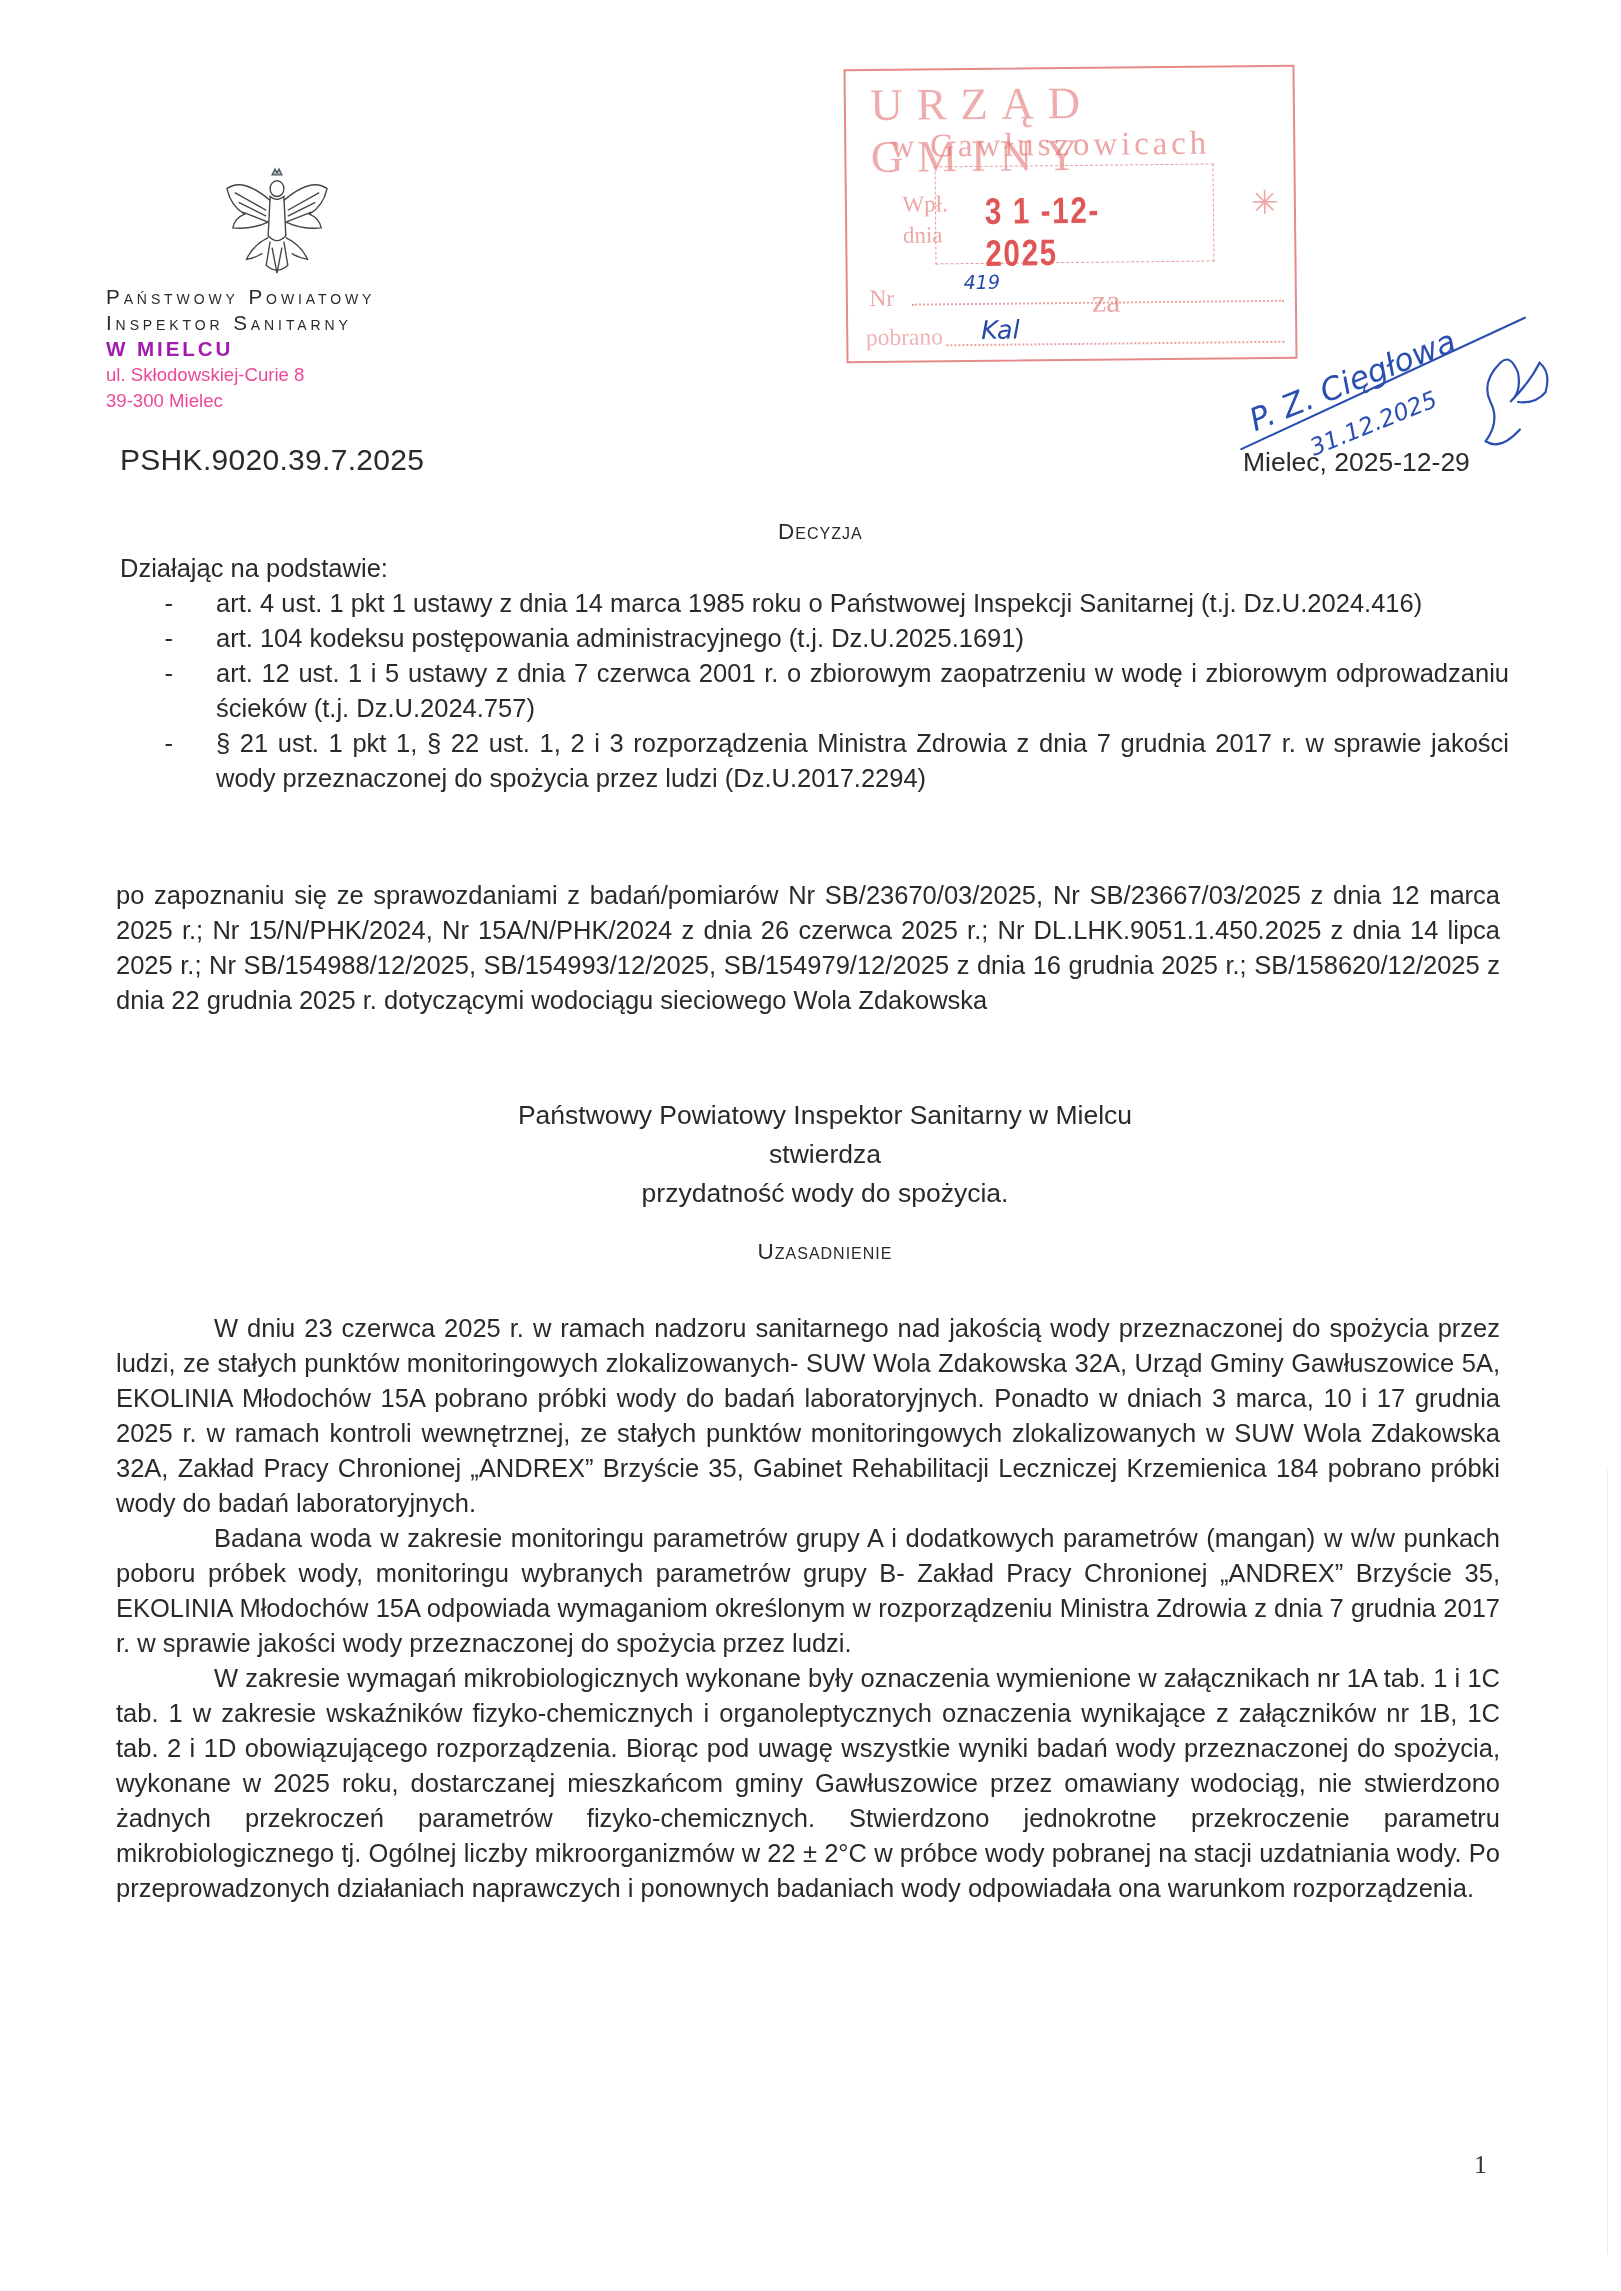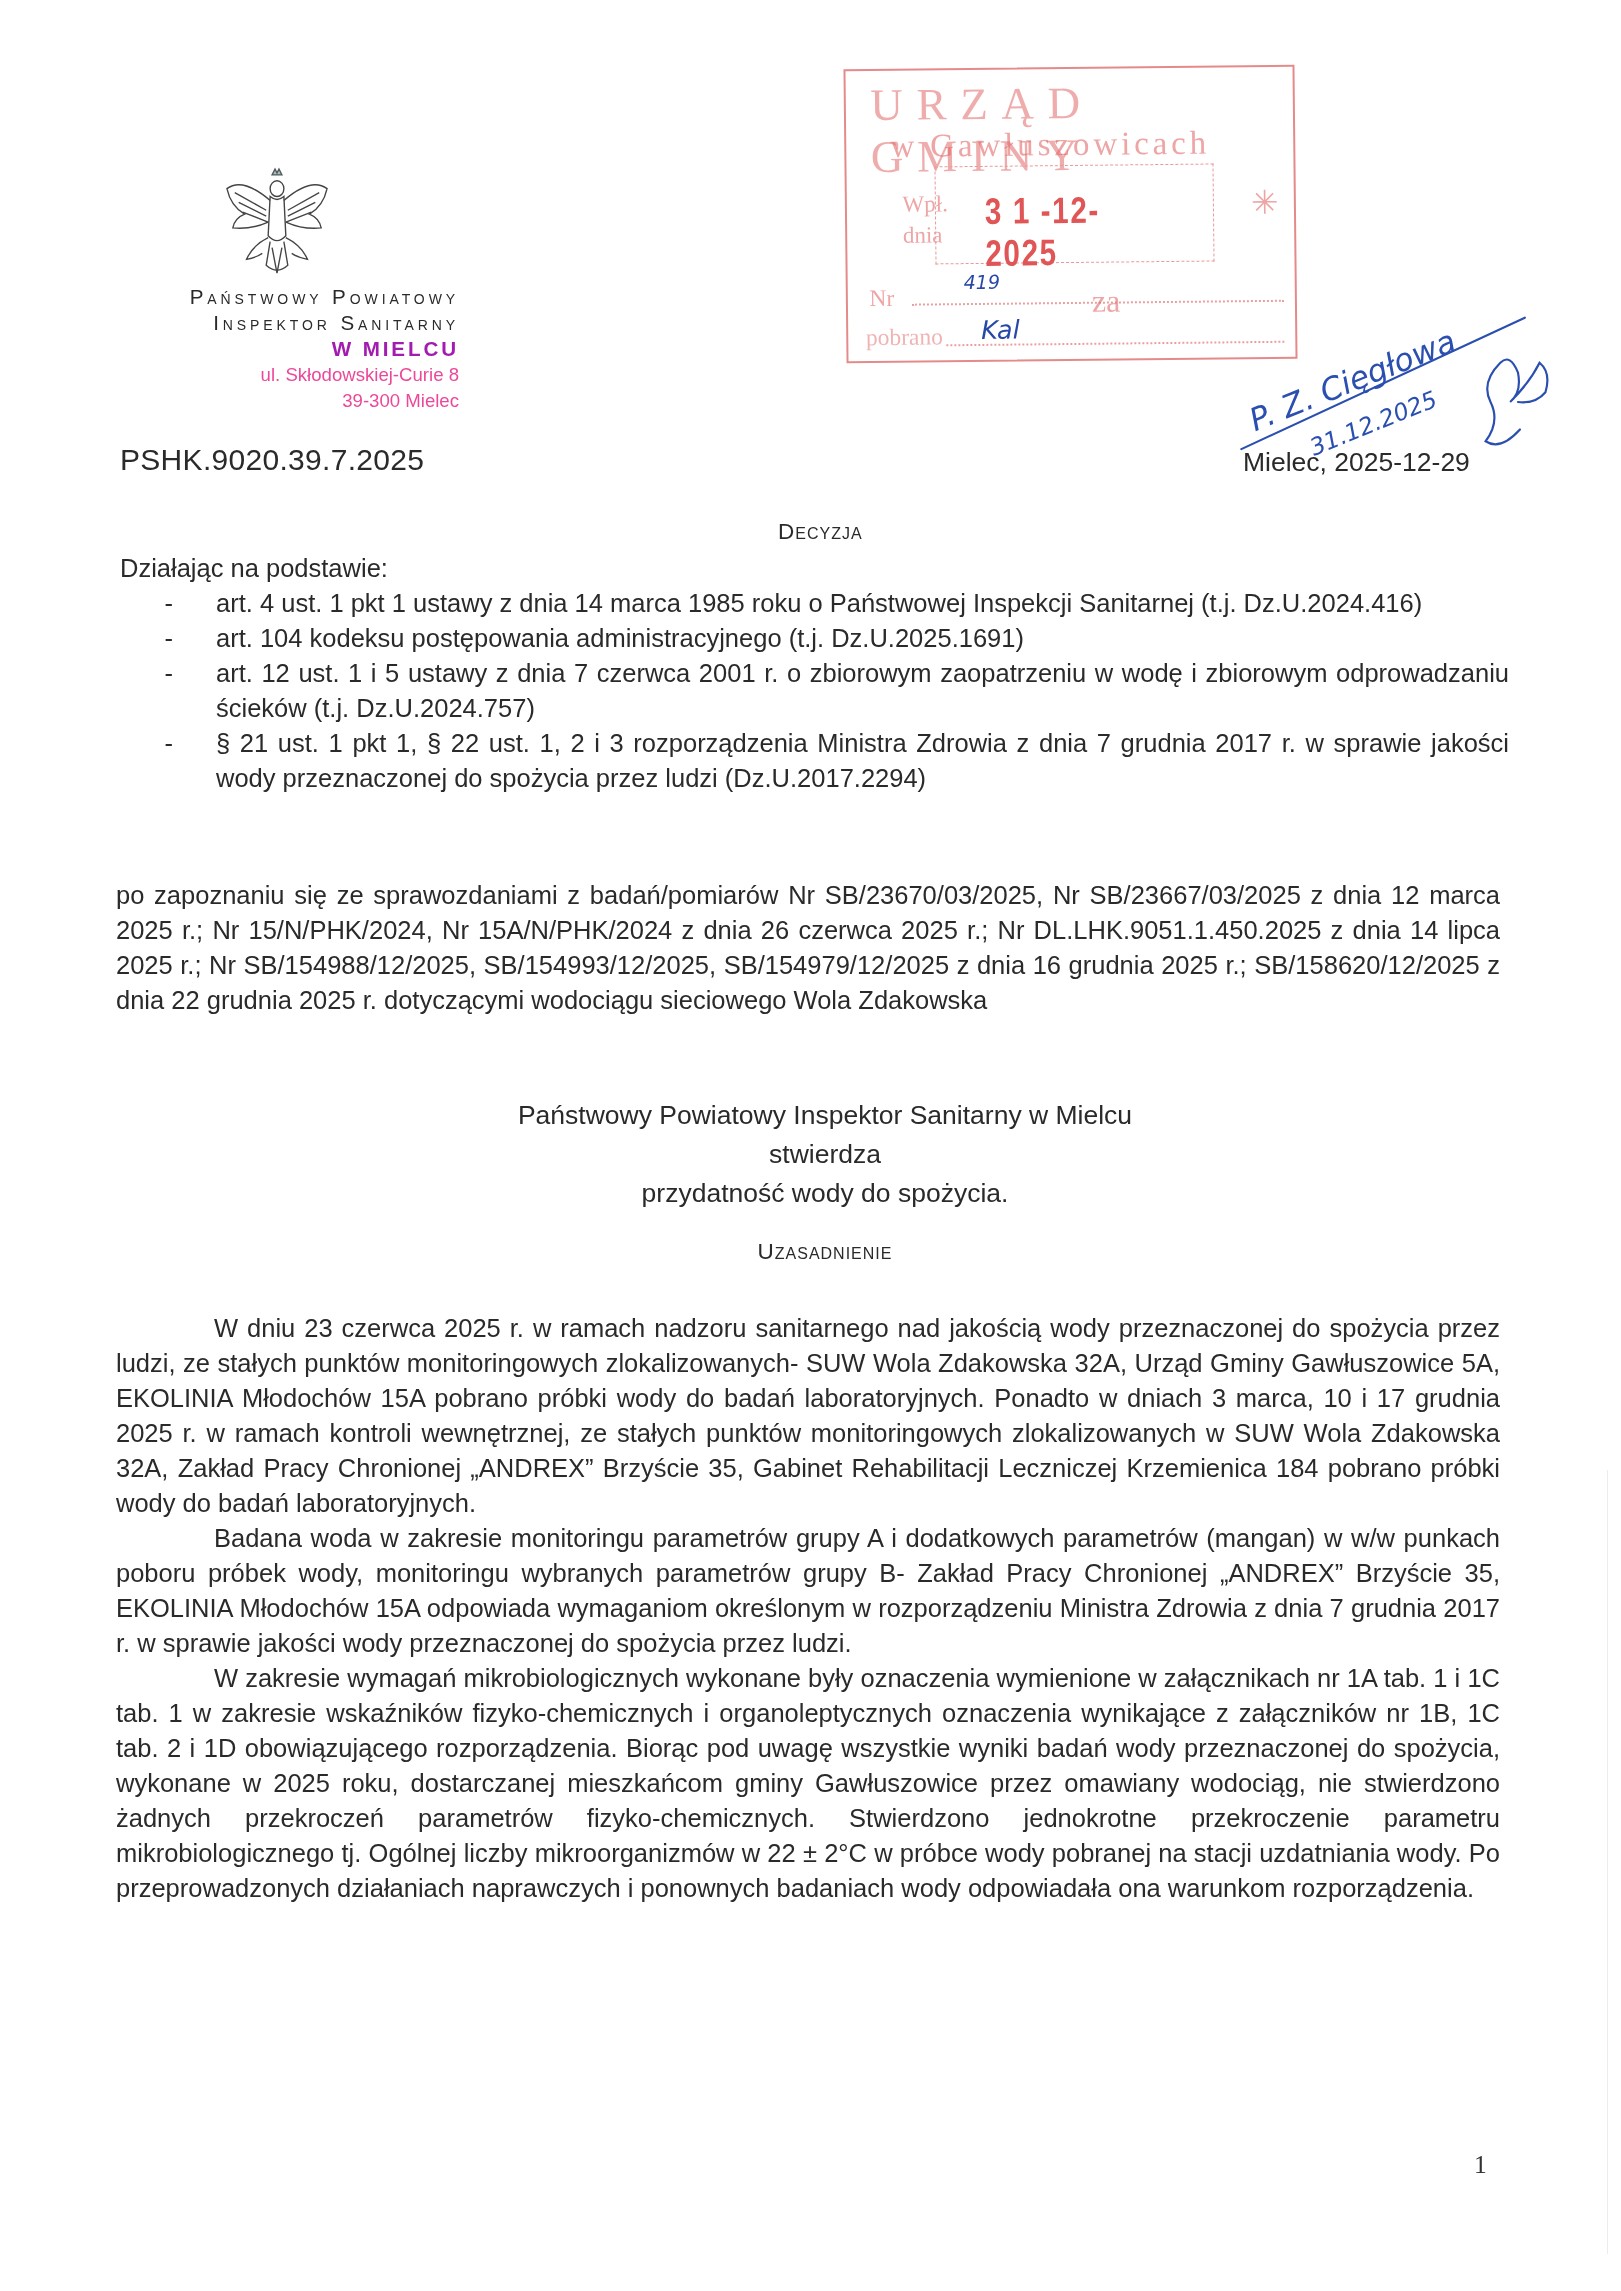--- a/index.html
+++ b/index.html
@@ -7,21 +7,21 @@
   body {
     position: relative;
     font-family: "Liberation Sans", "DejaVu Sans", sans-serif;
     color: #262626;
     overflow: hidden;
   }
   .abs { position: absolute; }
 
   
   .emblem { left: 223px; top: 167px; width: 108px; height: 113px; }
-  .office { left: 106px; top: 284px; width: 353px; text-align: right; }
+  .office { left: 106px; top: 284px; width: 353px; text-align: left; }
   .office .l1, .office .l2 {
     font-variant: small-caps; letter-spacing: 3.9px; font-size: 20.6px; line-height: 25.5px; color: #2a2a2a;
   }
   .office .l3 { font-weight: bold; letter-spacing: 2.9px; font-size: 20.6px; line-height: 27.4px; color: #a21caf; }
   .office .addr { font-size: 18.6px; line-height: 25.5px; color: #ec4899; }
   .refno { left: 120px; top: 443px; font-size: 30px; color: #2a2a2a; letter-spacing: 0.3px; }
 
   
   .stamp {
     left: 845px; top: 67px; width: 451px; height: 294px;

